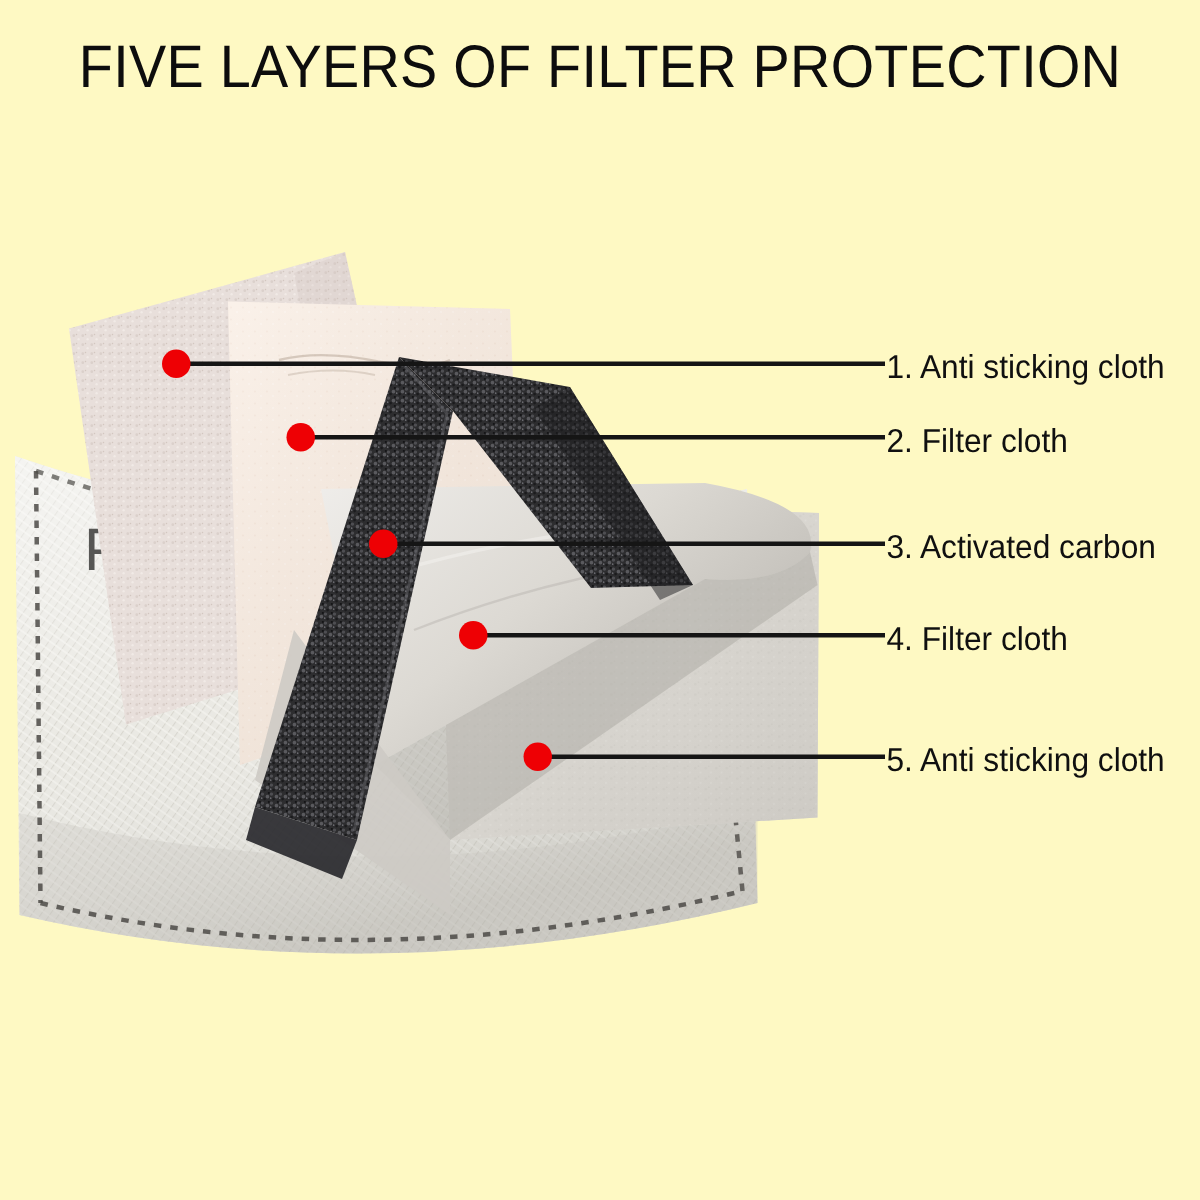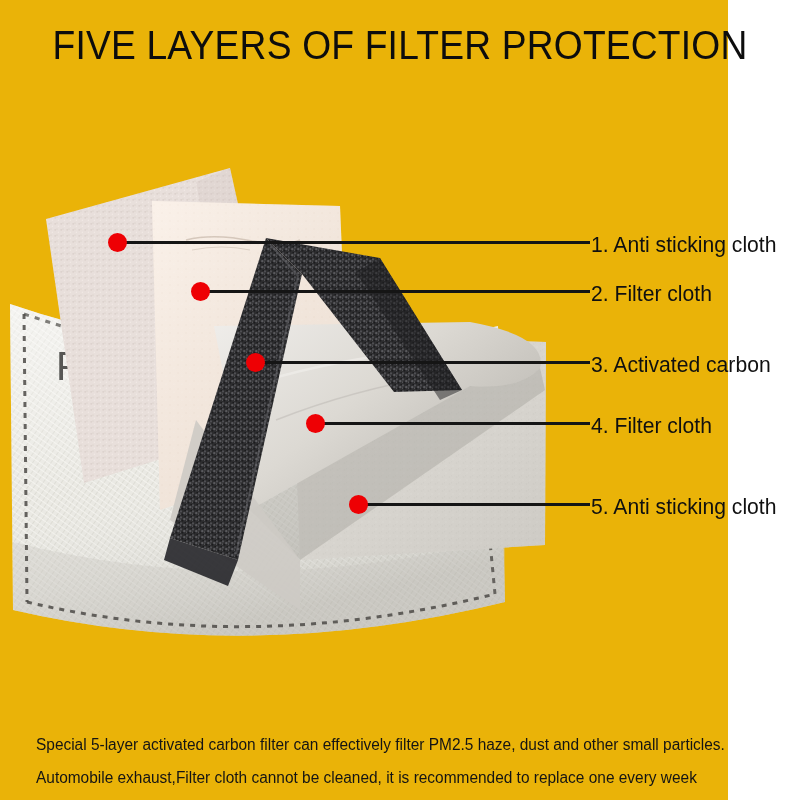--- a/index.html
+++ b/index.html
@@ -11,23 +11,23 @@
   body {
     width: 800px;
     height: 800px;
     overflow: hidden;
     font-family: "Liberation Sans", "DejaVu Sans", sans-serif;
     color: #111111;
     -webkit-font-smoothing: antialiased;
   }
   #page {
     position: relative;
-    width: 728px;
+    width: 800px;
     height: 800px;
-    background: #eab308;
+    background: #fef9c3;
   }
 
   
   #title {
     position: absolute;
     left: 0;
     top: 22px;
     width: 800px;
     text-align: center;
     font-size: 40px;
@@ -245,18 +245,14 @@
   </div>
 
   <div>
     <div class="layer-label" style="top:232px;">1. Anti sticking cloth</div>
     <div class="layer-label" style="top:281px;">2. Filter cloth</div>
     <div class="layer-label" style="top:352px;">3. Activated carbon</div>
     <div class="layer-label" style="top:413px;">4. Filter cloth</div>
     <div class="layer-label" style="top:494px;">5. Anti sticking cloth</div>
   </div>
 
-  <div id="caption">
-    <div class="caption-line">Special 5-layer activated carbon filter can effectively filter PM2.5 haze, dust and other small particles.</div>
-    <div class="caption-line">Automobile exhaust,Filter cloth cannot be cleaned, it is recommended to replace one every week</div>
-  </div>
 
 </div>
 
 </body></html>

